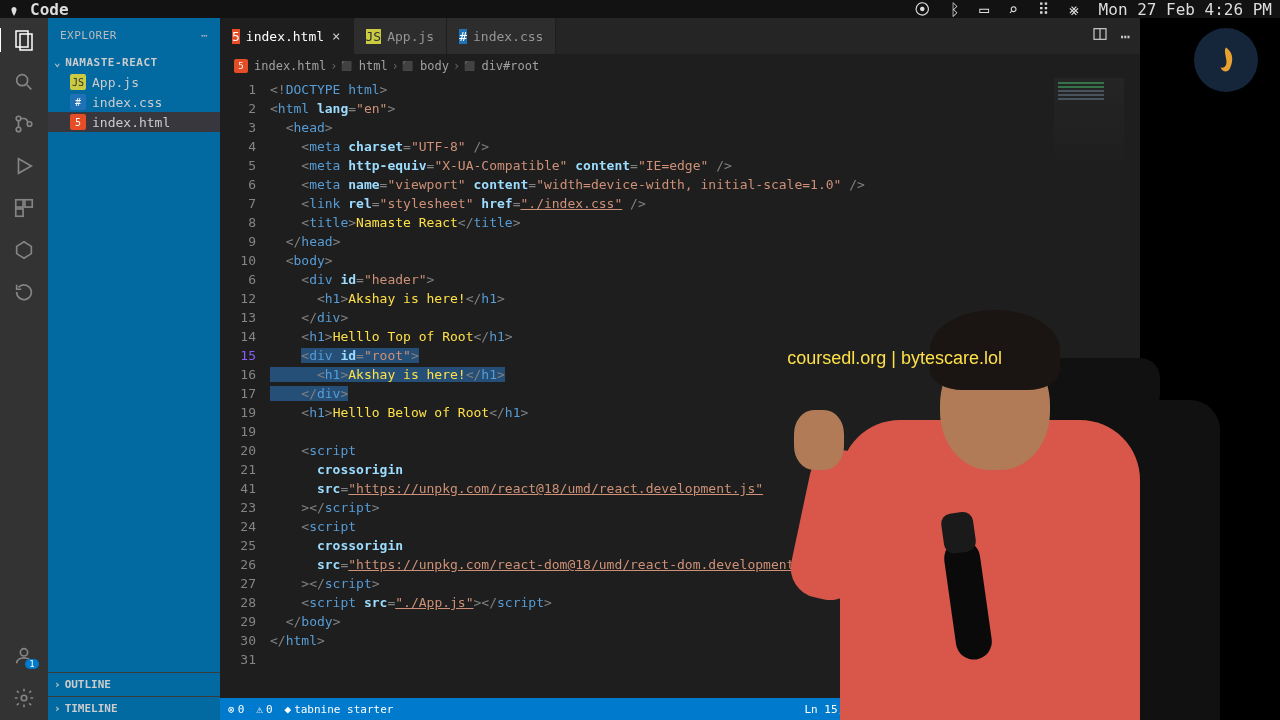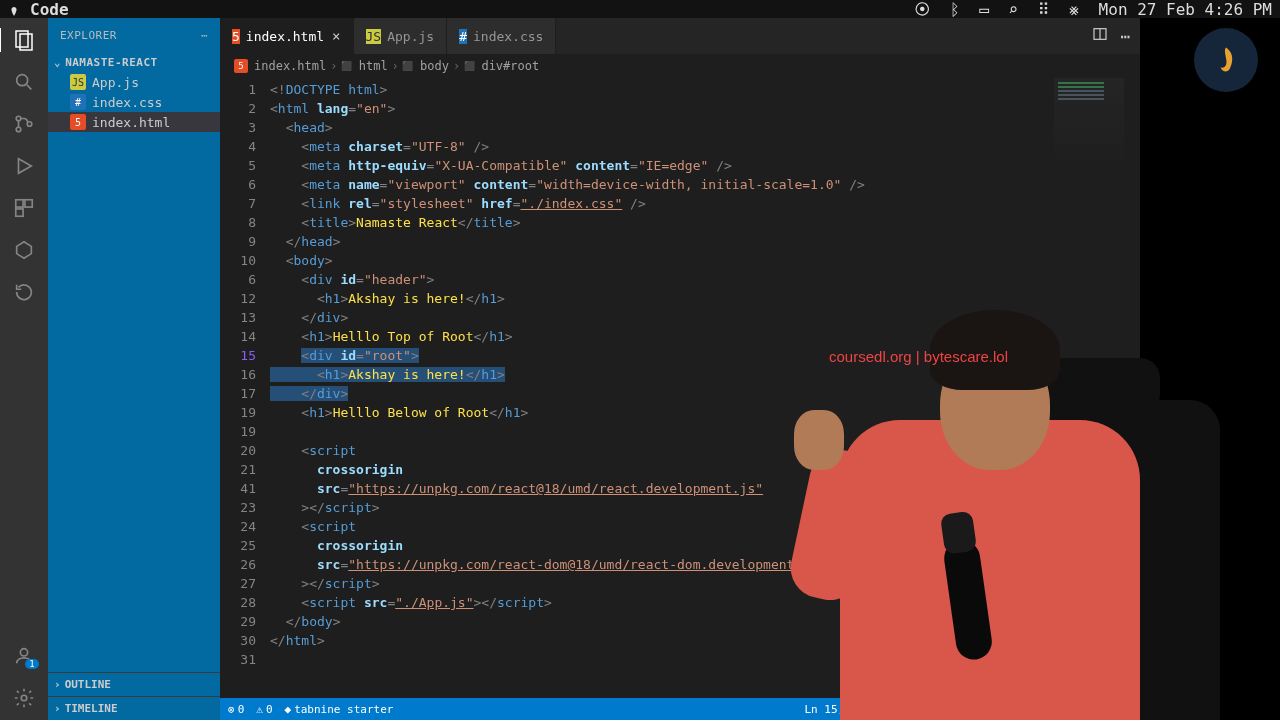--- a/index.html
+++ b/index.html
@@ -64,21 +64,21 @@
 .t-link { text-decoration: underline; }
 
 .minimap { position: absolute; right: 16px; top: 0; width: 70px; height: 120px; background: linear-gradient(#2a2a2a, #1e1e1e 80%); opacity: 0.6; }
 .minimap::before { content:''; position:absolute; top:4px; left:4px; right:20px; height:2px; background:#4a6; box-shadow: 0 4px 0 #4a6, 0 8px 0 #678, 0 12px 0 #678, 0 16px 0 #678; }
 
 .statusbar { height: 22px; background: #007acc; color: #fff; display: flex; align-items: center; font-size: 11px; padding: 0 8px; position: absolute; bottom: 0; left: 0; right: 0; }
 .statusbar .sb-item { margin-right: 12px; display: flex; align-items: center; gap: 3px; }
 .statusbar .sb-right { margin-left: auto; display: flex; gap: 14px; }
 
 
-.watermark { position: absolute; top: 348px; right: 272px; color: #ef4444; font-size: 15px; font-family: -apple-system, sans-serif; z-index: 5; }
+.watermark { position: absolute; top: 348px; right: 278px; color: #fde047; font-size: 18px; font-family: -apple-system, sans-serif; z-index: 5; }
 
 
 .channel-logo { position: absolute; top: 28px; right: 22px; width: 64px; height: 64px; border-radius: 50%; background: #15253a; display: flex; align-items: center; justify-content: center; }
 .channel-logo svg { width: 36px; height: 36px; }
 
 
 .presenter { position: absolute; bottom: 0; right: 60px; width: 420px; height: 400px; z-index: 3; }
 .presenter .chair { position: absolute; bottom: 0; right: 0; width: 240px; height: 320px; background: #111; border-radius: 30px 30px 0 0; }
 .presenter .chair::before { content:''; position:absolute; top:-42px; left:50%; transform:translateX(-50%); width:120px; height:56px; background:#111; border-radius:20px; }
 .presenter .body { position: absolute; bottom: 0; left: 40px; width: 300px; height: 300px; background: #d9574a; border-radius: 60px 60px 0 0; }

